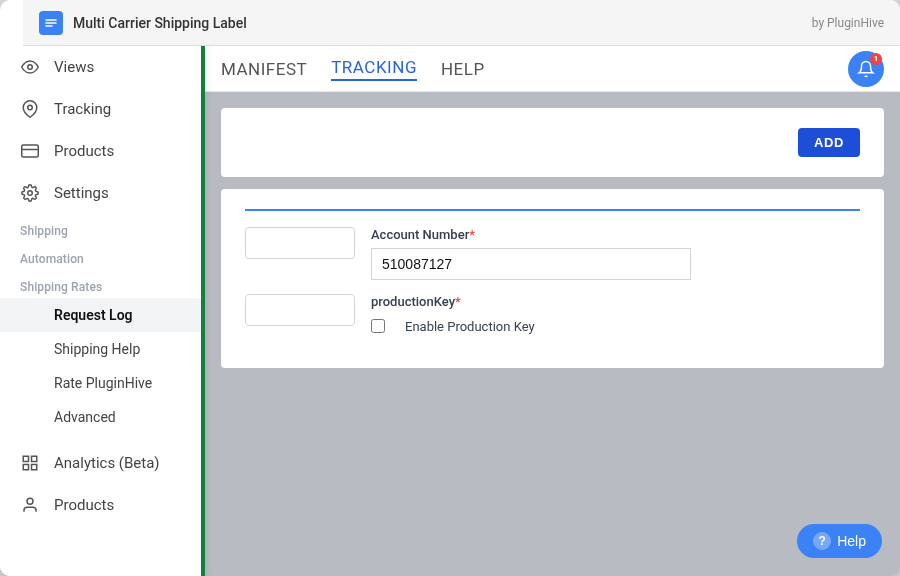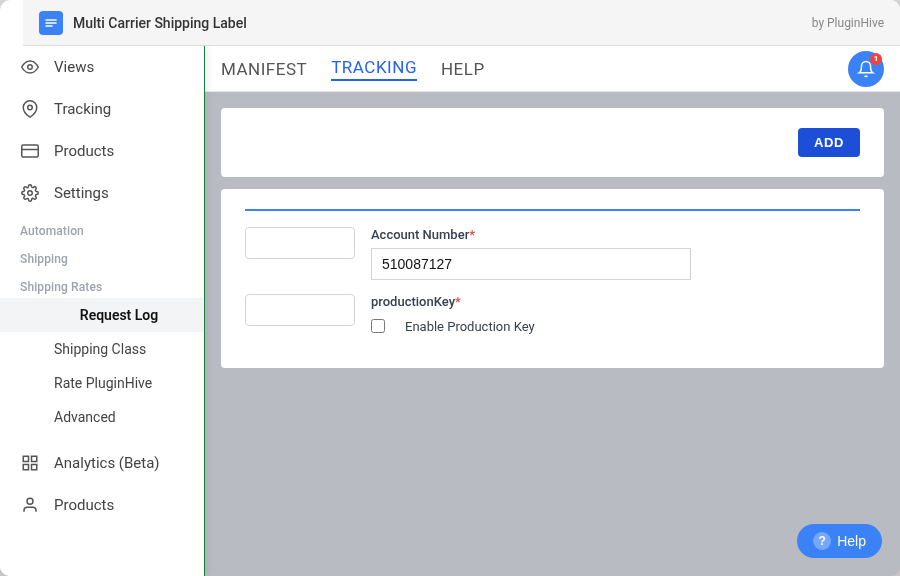--- a/index.html
+++ b/index.html
@@ -64,21 +64,21 @@
     
     .main-content {
       display: flex;
       flex: 1;
       overflow: hidden;
     }
     
     .sidebar {
       width: 205px;
       background: #fff;
-      border-right: 1px solid #15803d;
+      border-right: 4px solid #15803d;
       display: flex;
       flex-direction: column;
       flex-shrink: 0;
       z-index: 10;
       overflow-y: auto;
       box-shadow: 2px 0 8px rgba(0,0,0,0.08);
     }
     .sidebar-nav-item {
       display: flex;
       align-items: center;
@@ -109,21 +109,20 @@
       padding: 9px 20px 9px 54px;
       font-size: 14px;
       color: #444;
       cursor: pointer;
       transition: background 0.15s;
     }
     .sidebar-sub-item.active {
       background: #f3f4f6;
       font-weight: 600;
       color: #111;
-      text-align: center;
     }
     
     .page-area {
       flex: 1;
       background: #9ca3af;
       position: relative;
       overflow: hidden;
     }
     
     .page-navbar {
@@ -335,27 +334,27 @@
       <div class="sidebar-nav-item">
         <span class="sidebar-icon">
           <svg width="18" height="18" viewBox="0 0 24 24" fill="none" stroke="currentColor" stroke-width="2">
             <circle cx="12" cy="12" r="3"></circle>
             <path d="M19.4 15a1.65 1.65 0 0 0 .33 1.82l.06.06a2 2 0 0 1-2.83 2.83l-.06-.06a1.65 1.65 0 0 0-1.82-.33 1.65 1.65 0 0 0-1 1.51V21a2 2 0 0 1-4 0v-.09A1.65 1.65 0 0 0 9 19.4a1.65 1.65 0 0 0-1.82.33l-.06.06a2 2 0 0 1-2.83-2.83l.06-.06A1.65 1.65 0 0 0 4.68 15a1.65 1.65 0 0 0-1.51-1H3a2 2 0 0 1 0-4h.09A1.65 1.65 0 0 0 4.6 9a1.65 1.65 0 0 0-.33-1.82l-.06-.06a2 2 0 0 1 2.83-2.83l.06.06A1.65 1.65 0 0 0 9 4.68a1.65 1.65 0 0 0 1-1.51V3a2 2 0 0 1 4 0v.09a1.65 1.65 0 0 0 1 1.51 1.65 1.65 0 0 0 1.82-.33l.06-.06a2 2 0 0 1 2.83 2.83l-.06.06A1.65 1.65 0 0 0 19.4 9a1.65 1.65 0 0 0 1.51 1H21a2 2 0 0 1 0 4h-.09a1.65 1.65 0 0 0-1.51 1z"></path>
           </svg>
         </span>
         <span>Settings</span>
       </div>
 
+      <div class="sidebar-section-label">Shipping</div>
+
       <div class="sidebar-section-label">Automation</div>
-
-      <div class="sidebar-section-label">Shipping</div>
 
       <div class="sidebar-section-label">Shipping Rates</div>
       <div class="sidebar-sub-item active">Request Log</div>
-      <div class="sidebar-sub-item">Shipping Class</div>
+      <div class="sidebar-sub-item">Shipping Help</div>
       <div class="sidebar-sub-item">Rate PluginHive</div>
       <div class="sidebar-sub-item">Advanced</div>
 
       <div class="sidebar-nav-item" style="margin-top: 8px;">
         <span class="sidebar-icon">
           <svg width="18" height="18" viewBox="0 0 24 24" fill="none" stroke="currentColor" stroke-width="2">
             <rect x="3" y="3" width="7" height="7"></rect>
             <rect x="14" y="3" width="7" height="7"></rect>
             <rect x="14" y="14" width="7" height="7"></rect>
             <rect x="3" y="14" width="7" height="7"></rect>

